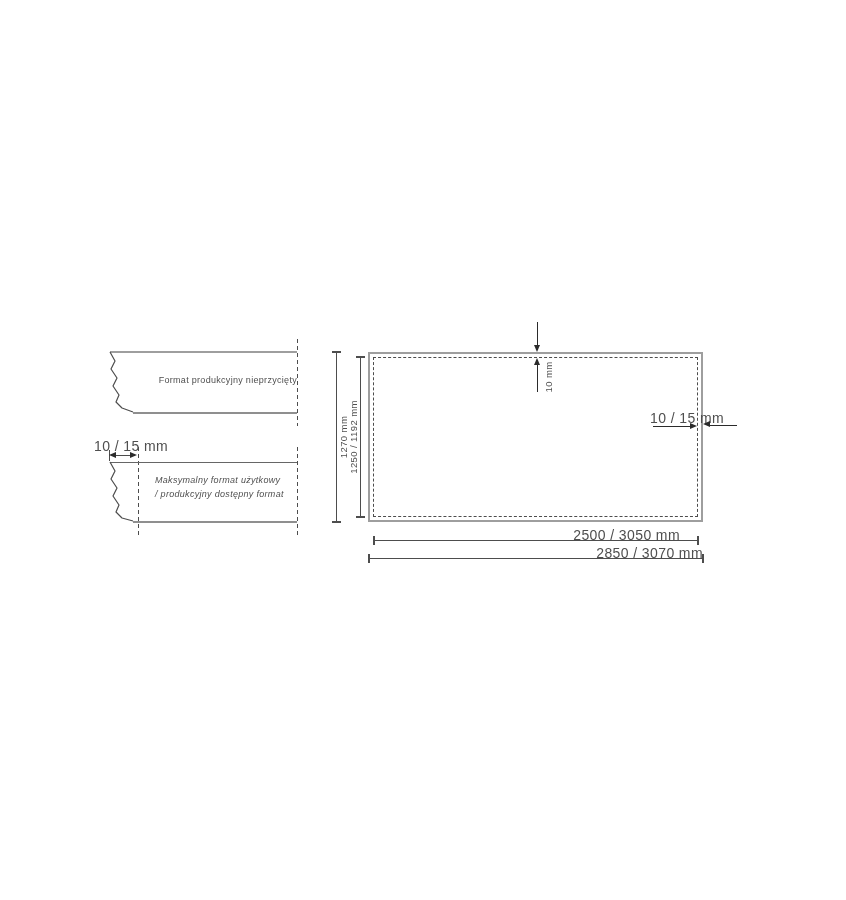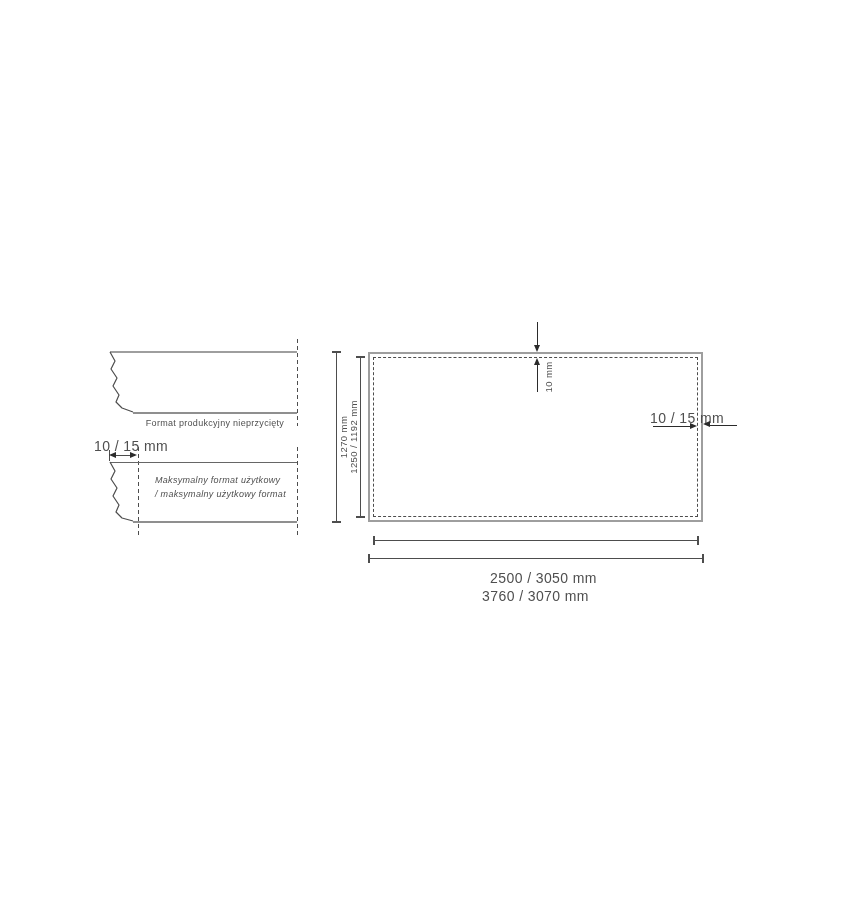--- a/index.html
+++ b/index.html
@@ -23,21 +23,21 @@
   .tick-v{position:absolute;width:1.5px;height:9px;background:#4d4d4d;}
   
   .arr{position:absolute;width:0;height:0;}
   .arr-down{border-left:3.5px solid transparent;border-right:3.5px solid transparent;border-top:7px solid #2b2b2b;}
   .arr-up{border-left:3.5px solid transparent;border-right:3.5px solid transparent;border-bottom:7px solid #2b2b2b;}
   .arr-left{border-top:3.5px solid transparent;border-bottom:3.5px solid transparent;border-right:7px solid #2b2b2b;}
   .arr-right{border-top:3.5px solid transparent;border-bottom:3.5px solid transparent;border-left:7px solid #2b2b2b;}
   
   .lbl{position:absolute;font-size:9px;letter-spacing:0.3px;color:#4f4f4f;white-space:nowrap;}
   .dim{position:absolute;font-size:14px;letter-spacing:0.4px;color:#4f4f4f;white-space:nowrap;}
-  .center{text-align:center;margin-top:43px;}
+  .center{text-align:right;}
   .right{text-align:right;}
   .vtext{position:absolute;font-size:9.5px;letter-spacing:0.4px;color:#4f4f4f;white-space:nowrap;
          transform:translate(-50%,-50%) rotate(-90deg);}
   .two-line{line-height:14px;font-size:9px;letter-spacing:0.3px;color:#4f4f4f;white-space:nowrap;font-style:italic;}
   svg{position:absolute;overflow:visible;}
 </style>
 </head>
 <body>
 
 <div class="canvas">
@@ -62,21 +62,21 @@
     <div class="vdash" style="left:138px;top:447px;height:90px;"></div>
     <div class="vdash" style="left:297px;top:447px;height:90px;"></div>
 
     <div class="hline med" style="left:110px;top:462px;width:187px;"></div>
     <div class="hline gray15" style="left:133px;top:521px;width:164px;"></div>
     <svg style="left:105px;top:461px;" width="32" height="62">
       <polyline points="5,1 10,10 6,18 12,27 8,35 14,44 11,51 17,57 28,60" fill="none" stroke="#4d4d4d" stroke-width="1.2" stroke-linejoin="round"></polyline>
     </svg>
     <div class="abs two-line" style="left:155px;top:473px;">
       <div>Maksymalny format użytkowy</div>
-      <div>/ maksymalny użytkowy format</div>
+      <div>/ produkcyjny dostępny format</div>
     </div>
   </div>
 
   <div>
 
     <div class="rect-solid" style="left:368px;top:352px;width:335px;height:170px;"></div>
 
     <div class="rect-dashed" style="left:373px;top:357px;width:325px;height:160px;"></div>
 
     <div class="vline" style="left:336px;top:352px;height:170px;"></div>
@@ -94,24 +94,24 @@
     <div class="arr arr-up" style="left:534px;top:358px;"></div>
     <div class="vline" style="left:537px;top:364px;height:28px;background:#2b2b2b;"></div>
     <div class="vtext" style="left:548px;top:377px;">10 mm</div>
 
     <div class="dim right" style="left:650px;top:410px;width:46px;">10 / 15 mm</div>
     <div class="hline" style="left:653px;top:426px;width:38px;background:#2b2b2b;"></div>
     <div class="arr arr-right" style="left:690px;top:423px;"></div>
     <div class="hline" style="left:710px;top:425px;width:27px;background:#2b2b2b;"></div>
     <div class="arr arr-left" style="left:703px;top:421px;"></div>
 
-    <div class="dim center" style="left:381px;top:527px;width:325px;">2500 / 3050 mm</div>
+    <div class="dim center" style="left:355px;top:527px;width:325px;">2500 / 3050 mm</div>
     <div class="hline" style="left:373px;top:540px;width:325px;"></div>
     <div class="tick-v" style="left:373px;top:536px;"></div>
     <div class="tick-v" style="left:697px;top:536px;"></div>
 
-    <div class="dim center" style="left:368px;top:545px;width:335px;">3760 / 3070 mm</div>
+    <div class="dim center" style="left:368px;top:545px;width:335px;">2850 / 3070 mm</div>
     <div class="hline" style="left:368px;top:558px;width:335px;"></div>
     <div class="tick-v" style="left:368px;top:554px;"></div>
     <div class="tick-v" style="left:702px;top:554px;"></div>
 
   </div>
 </div>
 
 </body></html>

